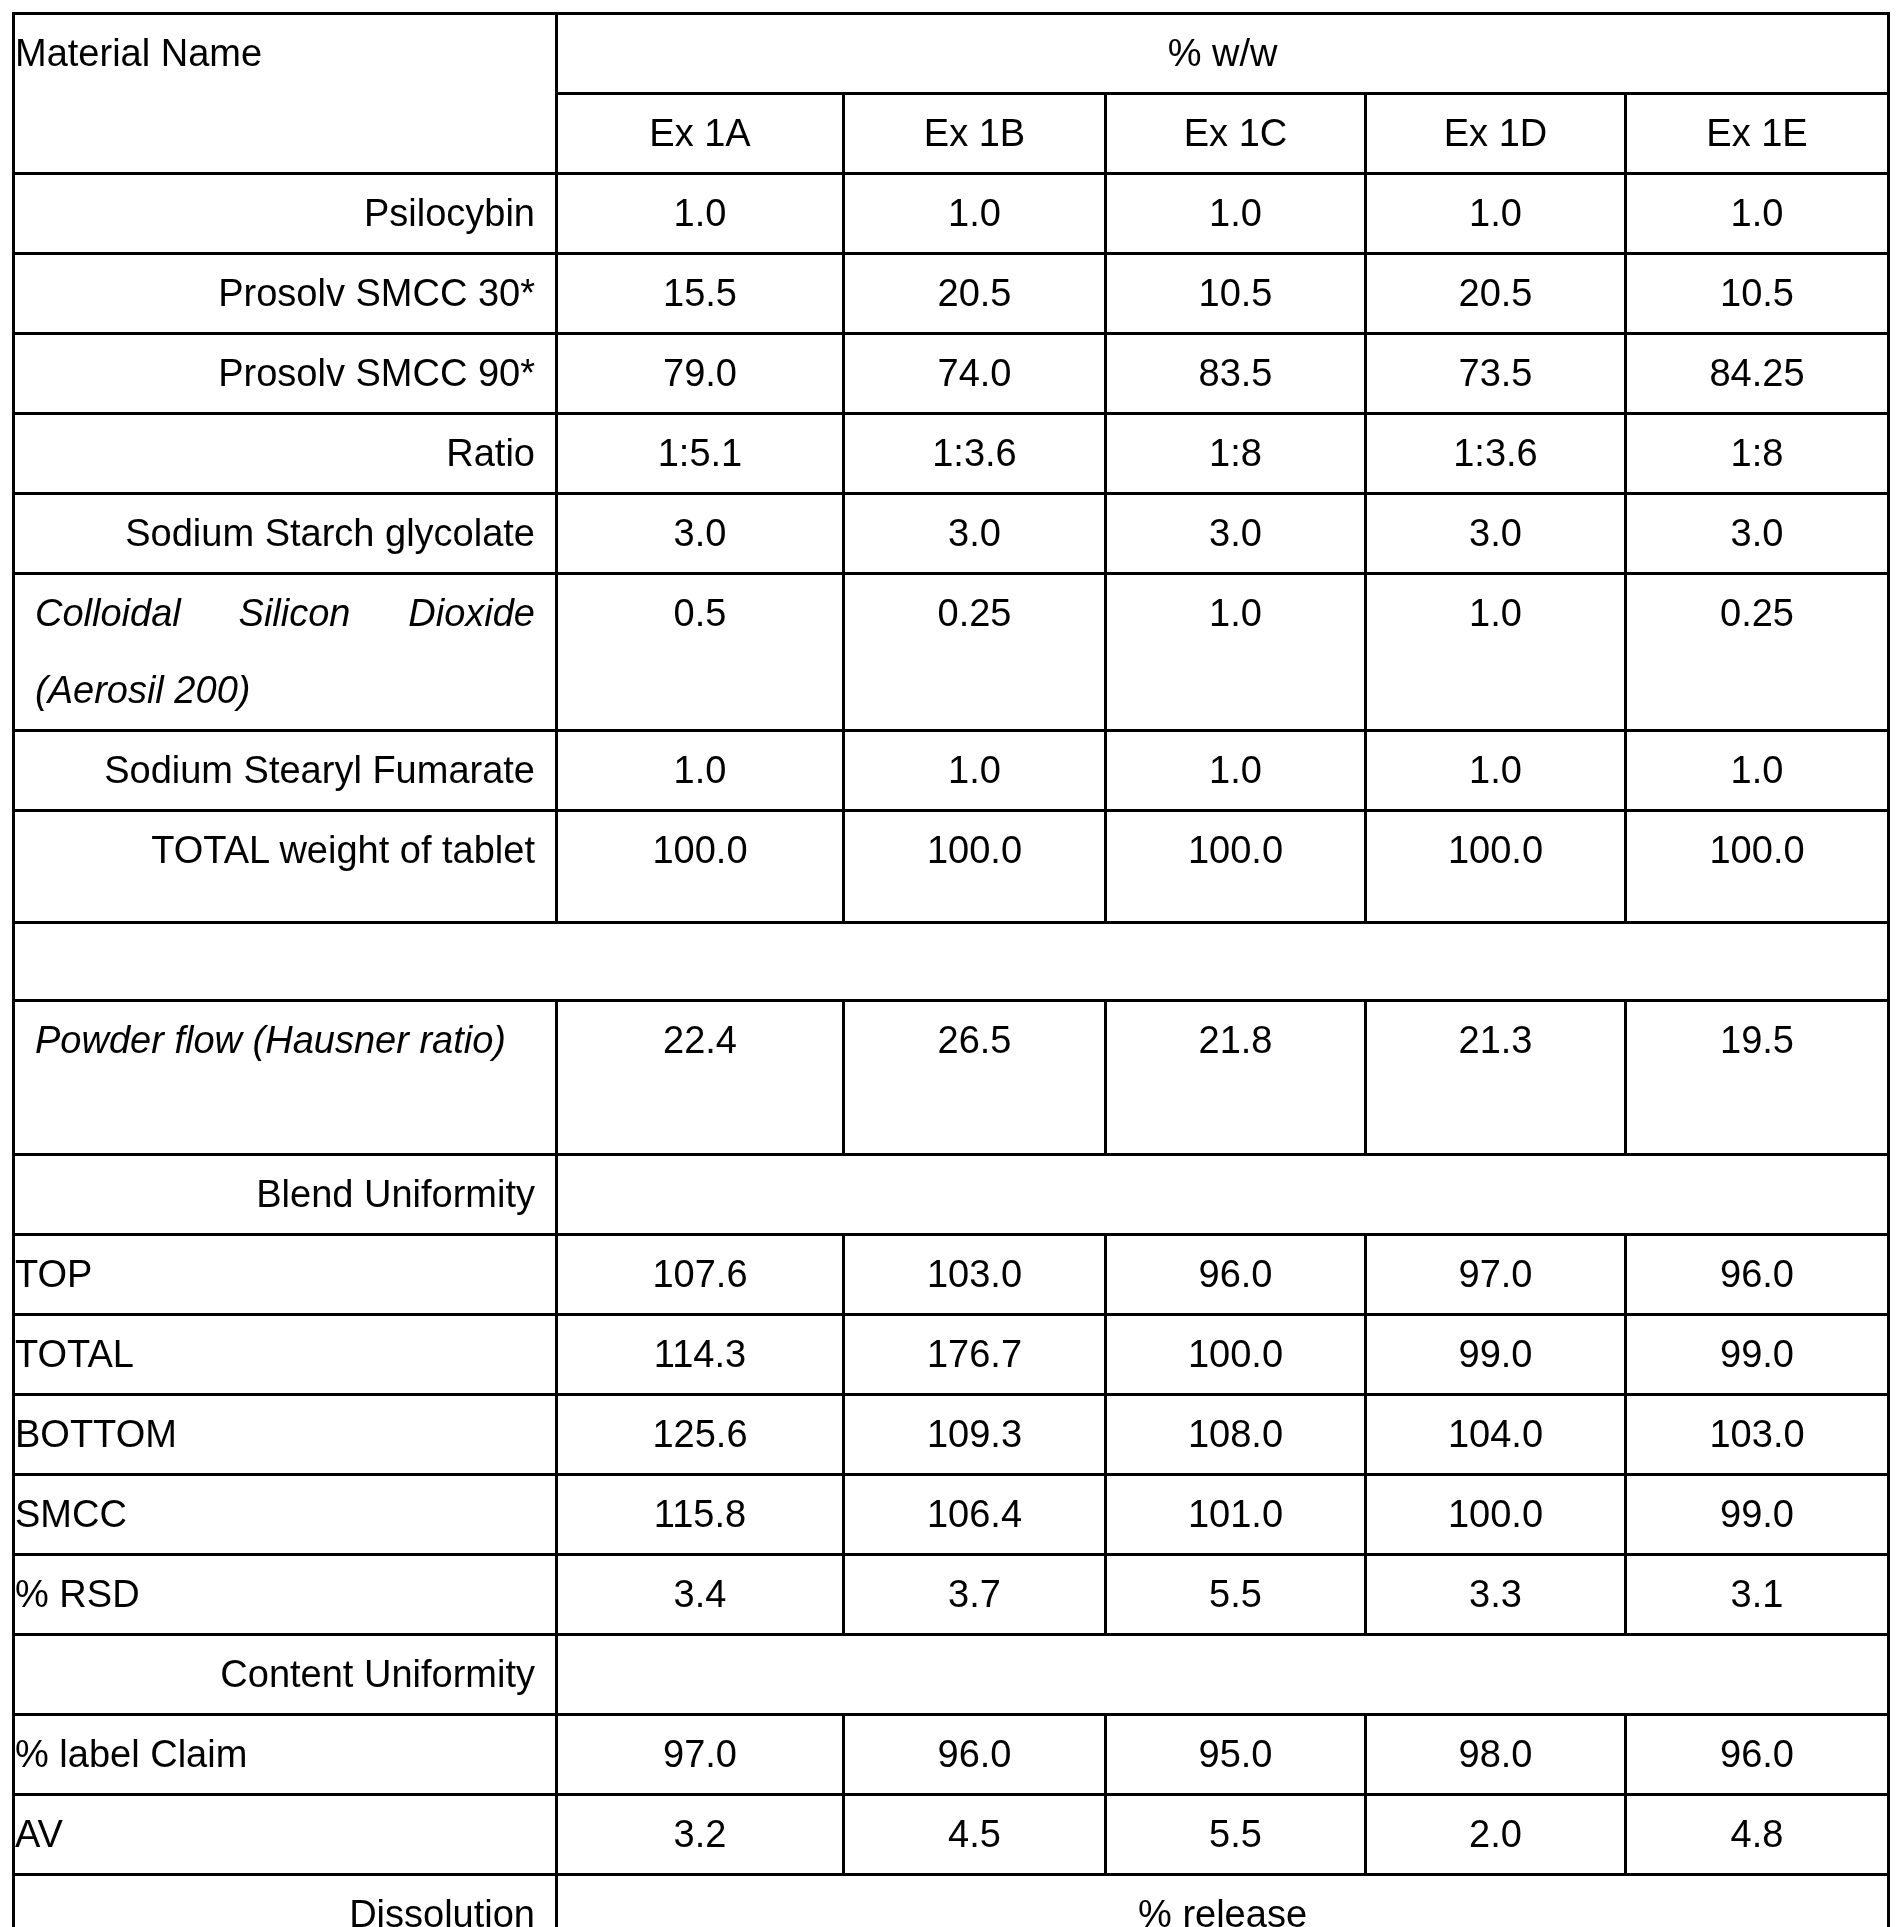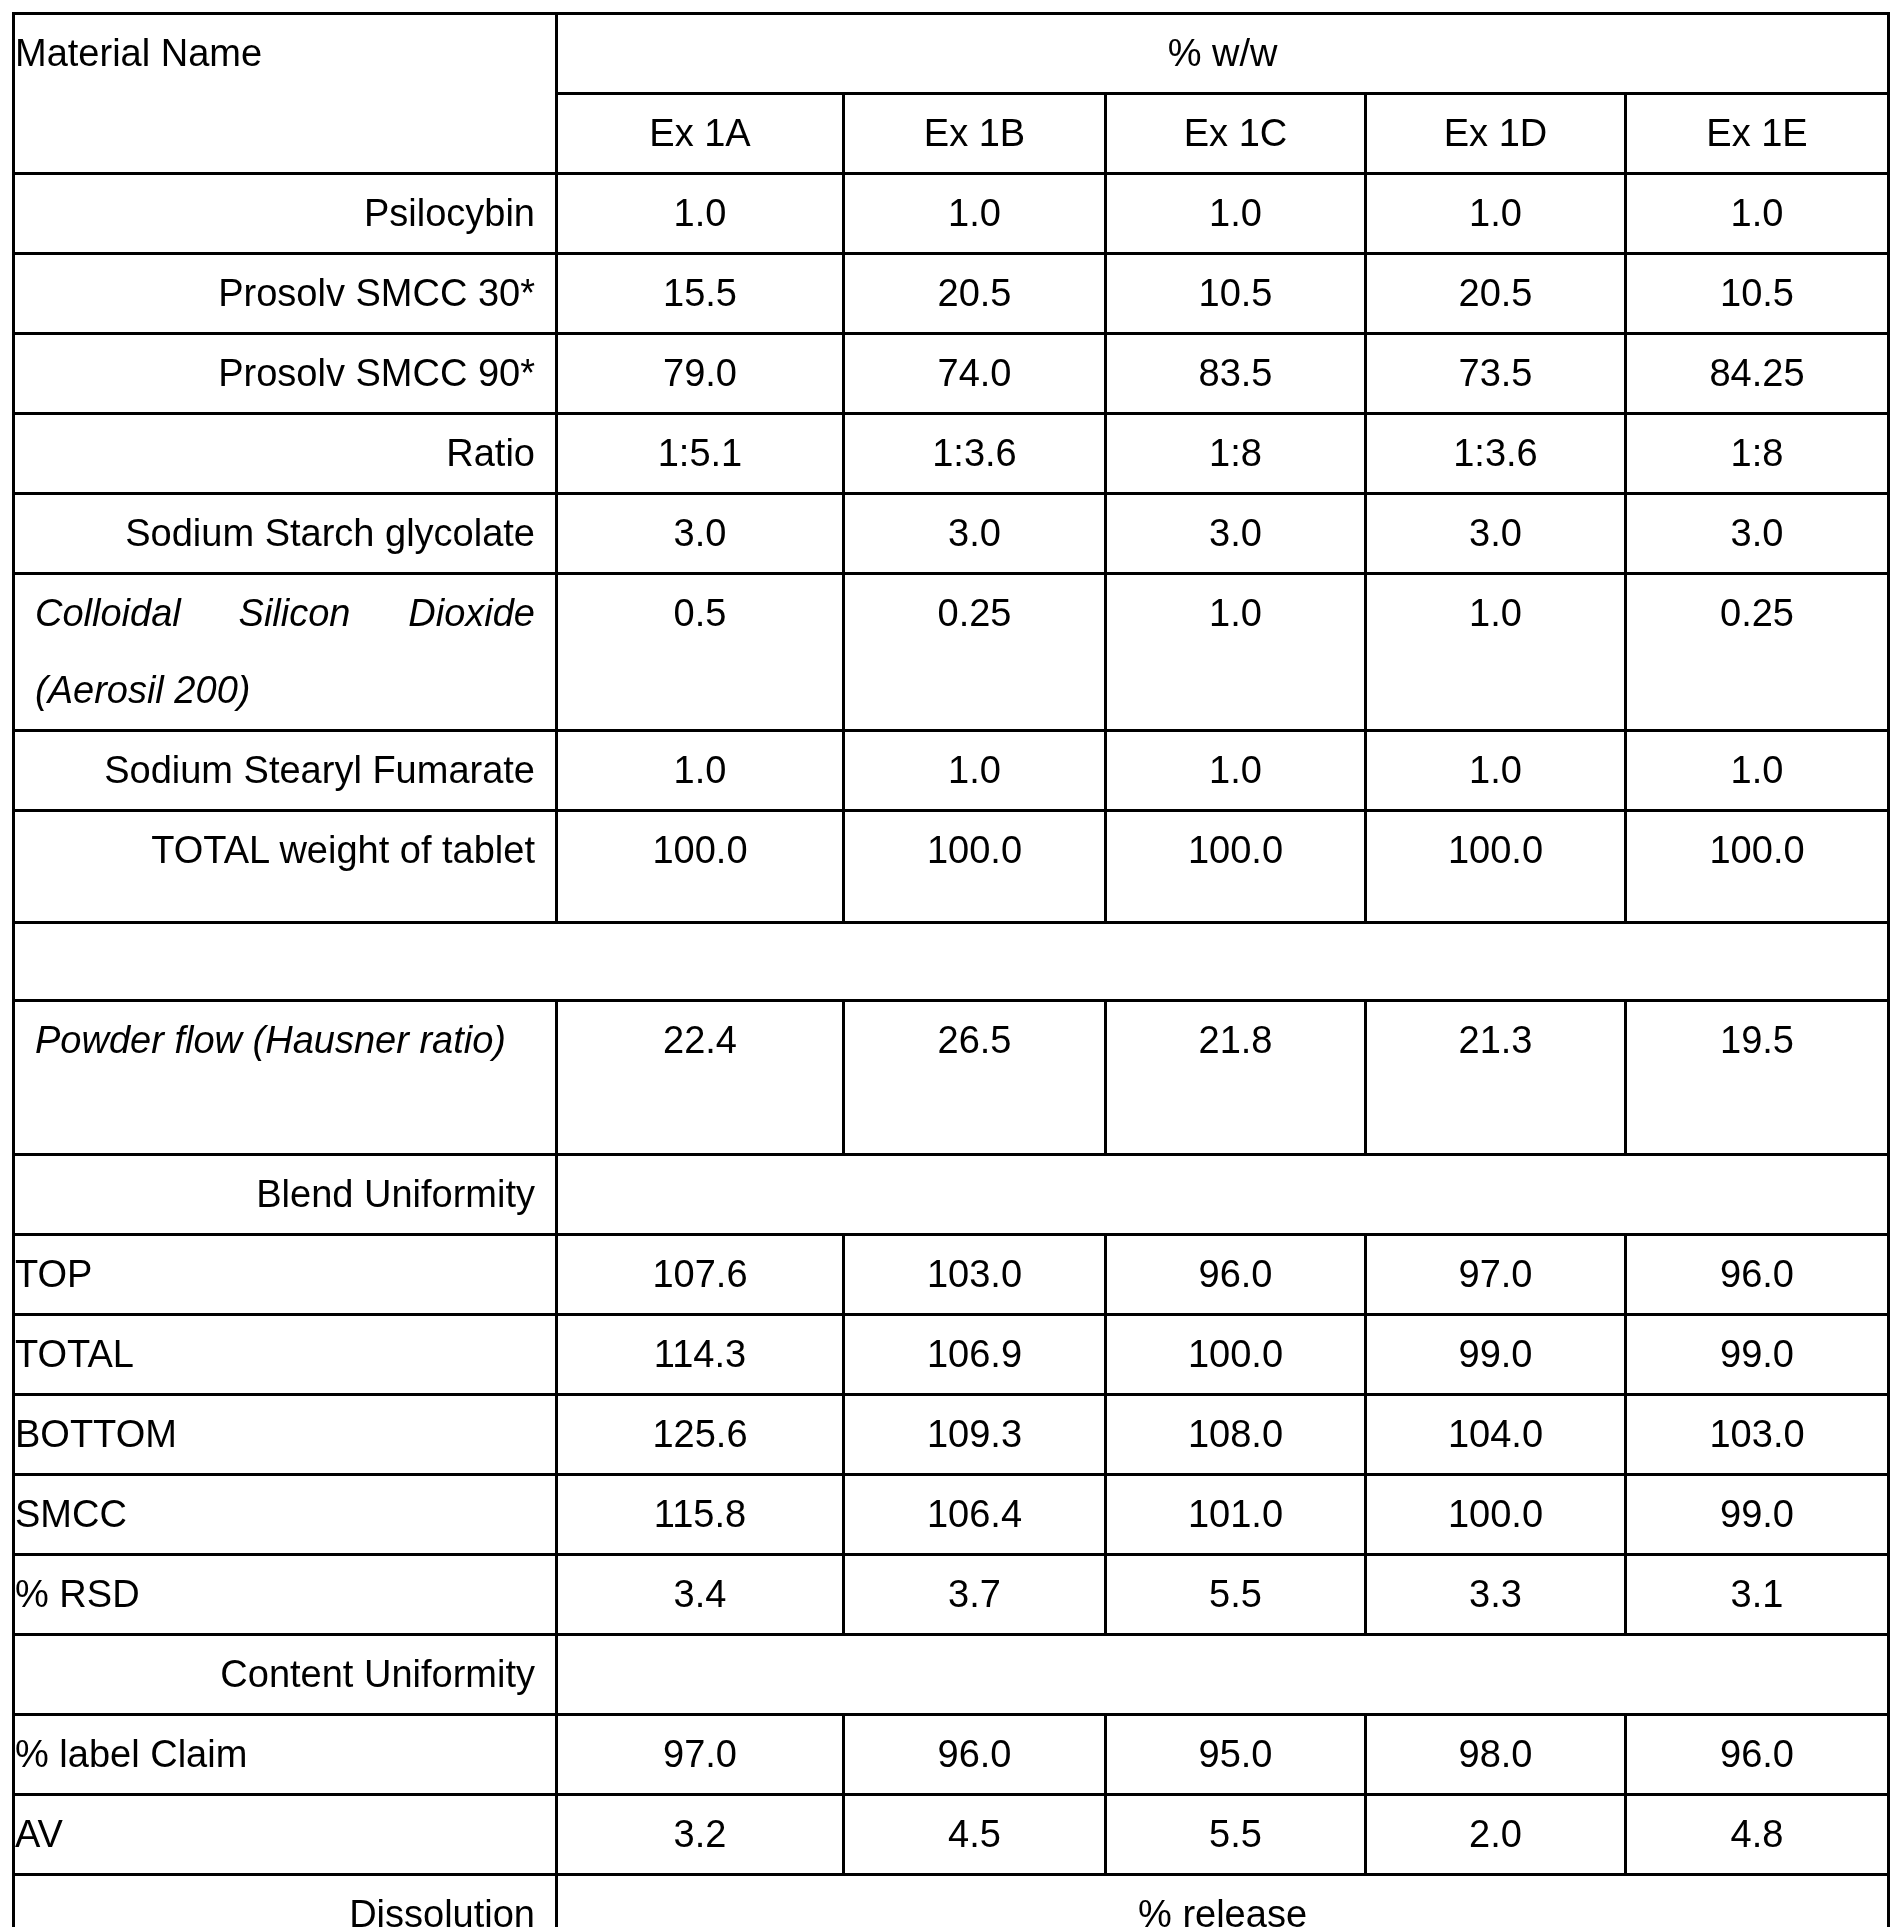--- a/index.html
+++ b/index.html
@@ -125,21 +125,21 @@
       <td class="sub">TOP</td>
       <td>107.6</td>
       <td>103.0</td>
       <td>96.0</td>
       <td>97.0</td>
       <td>96.0</td>
     </tr>
     <tr style="height:79px">
       <td class="sub">TOTAL</td>
       <td>114.3</td>
-      <td>106.9</td>
+      <td>176.7</td>
       <td>100.0</td>
       <td>99.0</td>
       <td>99.0</td>
     </tr>
     <tr style="height:77px">
       <td class="sub">BOTTOM</td>
       <td>125.6</td>
       <td>109.3</td>
       <td>108.0</td>
       <td>104.0</td>

